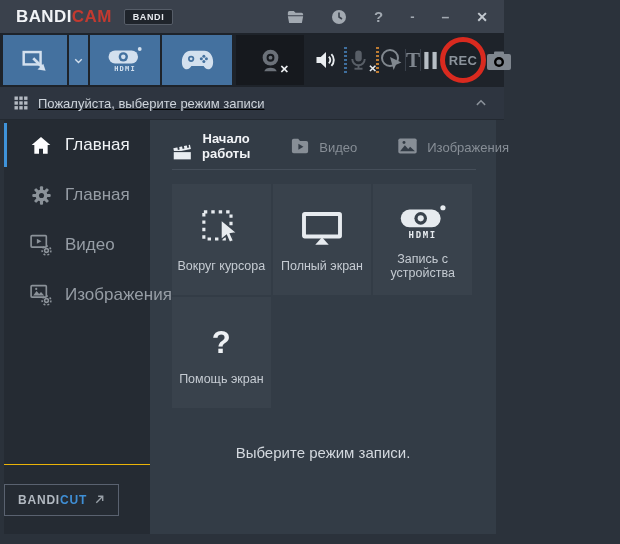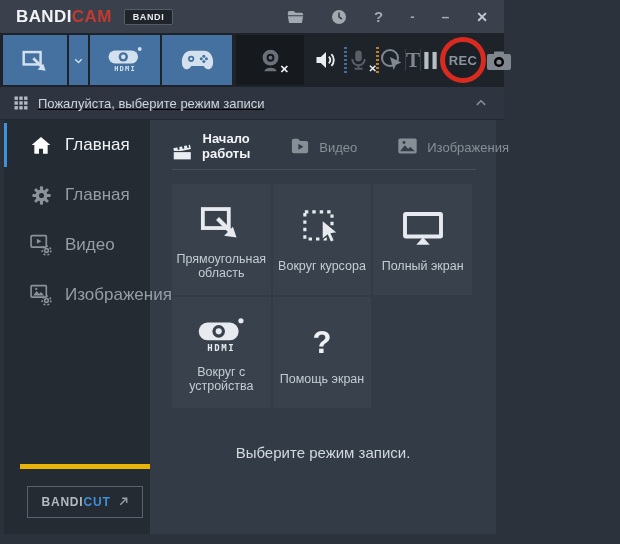--- a/index.html
+++ b/index.html
@@ -67,22 +67,22 @@
   
   .body { flex:1; display:flex; padding:0 8px 10px 4px; background:#2b323b; min-height:0; }
   .sidebar { width:146px; background:#252b33; --punch:#252b33; position:relative; flex:0 0 auto; }
   .nav-item { height:50px; width:100%; display:flex; align-items:center; padding-left:26px; gap:13px;
               color:#969da5; font-size:17px; cursor:pointer; position:relative; background:none;
               border:none; text-align:left; }
   .nav-ic { color:#8b9299; width:22px; display:flex; justify-content:center; }
   .nav-item.active { color:#eff2f5; }
   .nav-item.active .nav-ic { color:#fdfdfe; }
   .active-bar { position:absolute; left:0; top:3px; bottom:3px; width:3px; background:#3f93da; }
-  .side-footer { position:absolute; left:16px; right:0; bottom:0; height:70px; border-top:5px solid #eab308;
-                 display:flex; align-items:center; justify-content:center; }
+  .side-footer { position:absolute; left:0; right:0; bottom:0; height:70px; border-top:1px solid #eab308;
+                 display:flex; align-items:center; }
   .bandicut-btn { background:transparent; border:1px solid #5a6270; padding:8px 13px; cursor:pointer;
                   display:flex; align-items:center; gap:7px; font-size:12px; font-weight:800;
                   letter-spacing:.8px; }
   .bc-p1 { color:#b2b9c1; } .bc-p2 { color:#3f8fd6; }
   .bc-arr { color:#9aa1a9; display:flex; }
 
   .main { flex:1; background:#333c46; --punch:#333c46; display:flex; flex-direction:column; min-width:0; }
   .tabs { display:flex; align-items:center; height:47px; margin:3px 20px 0 22px;
           border-bottom:1px solid #454e59; flex:0 0 auto; }
   .tab { display:flex; align-items:flex-end; gap:9px; background:none; border:none; cursor:pointer;
@@ -438,28 +438,20 @@
                 <use href="#i-imgtab"></use>
               </svg>
             </span>
           <span>Изображения</span>
         </button>
       </div>
 
       <div class="tiles">
         <button class="tile">
           <span class="tile-ic">
-              <svg width="42" height="38">
-                <use href="#i-region"></use>
-              </svg>
-            </span>
-          <span class="tile-label">Прямоугольная область</span>
-        </button>
-        <button class="tile">
-          <span class="tile-ic">
               <svg width="40" height="40">
                 <use href="#i-dotcursor"></use>
               </svg>
             </span>
           <span class="tile-label">Вокруг курсора</span>
         </button>
         <button class="tile">
           <span class="tile-ic">
               <svg width="42" height="36">
                 <use href="#i-monitor"></use>
@@ -467,21 +459,21 @@
             </span>
           <span class="tile-label">Полный экран</span>
         </button>
         <button class="tile">
           <span class="tile-ic">
             <svg width="46" height="23">
                 <use href="#i-hdmicam"></use>
               </svg>
             <span class="hdmi-word-big">HDMI</span>
           </span>
-          <span class="tile-label">Вокруг с устройства</span>
+          <span class="tile-label">Запись с устройства</span>
         </button>
         <button class="tile">
           <span class="tile-ic">
               <span class="qmark">?</span>
             </span>
           <span class="tile-label">Помощь экран</span>
         </button>
       </div>
 
       <div class="message">Выберите режим записи.</div>

